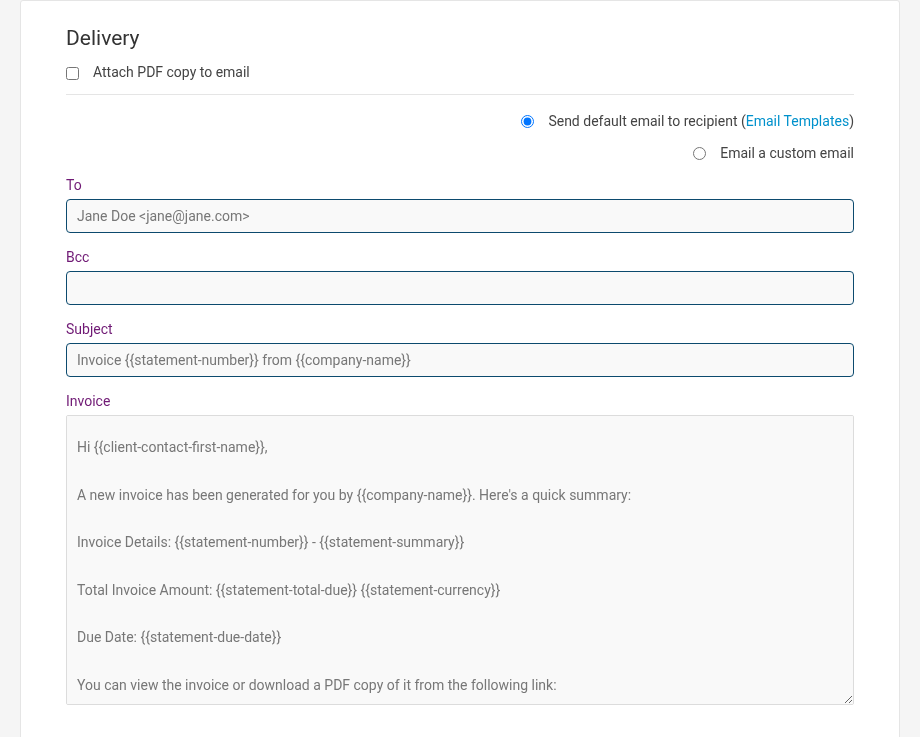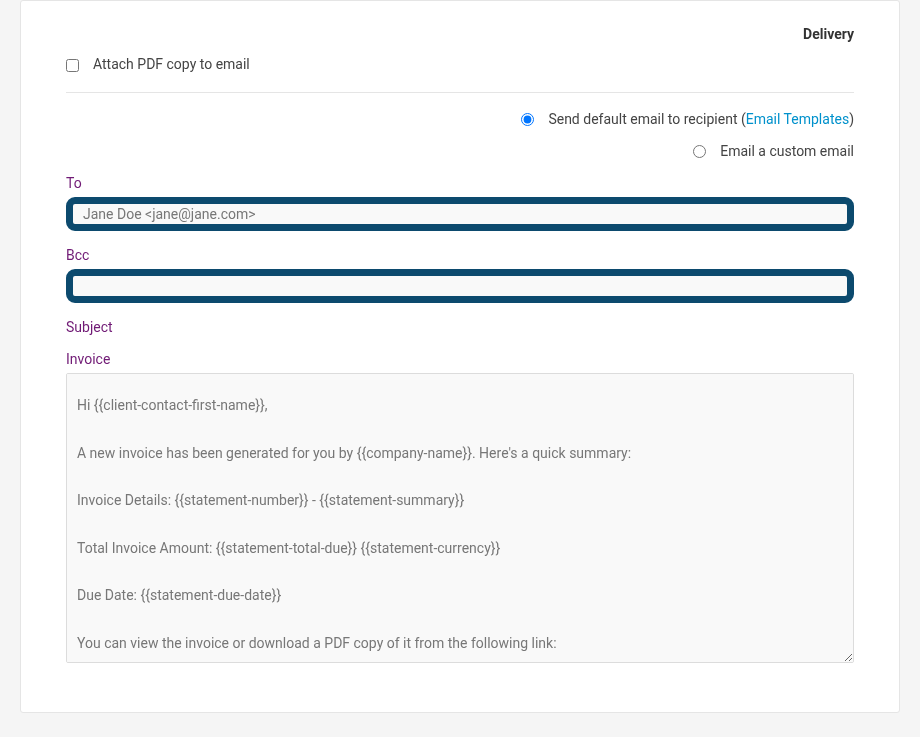--- a/index.html
+++ b/index.html
@@ -18,30 +18,29 @@
       padding: 0 20px 20px 20px;
       width: 920px;
     }
     .card {
       background: #ffffff;
       border: 1px solid #e5e5e5;
       border-radius: 3px;
       padding: 25px 45px 45px 45px;
     }
     .section-title {
-      font-size: 14px;
-      font-weight: 700;
+      font-size: 21px;
+      font-weight: 400;
       color: #333333;
       margin-bottom: 14px;
-      text-align: right;
     }
     .checkbox-row {
       display: flex;
       align-items: flex-end;
-      margin-bottom: 20px;
+      margin-bottom: 14px;
     }
     .checkbox-row input[type="checkbox"] {
       width: 13px;
       height: 13px;
       margin-right: 14px;
       cursor: pointer;
     }
     .checkbox-row label {
       font-size: 14px;
       color: #444444;
@@ -85,22 +84,22 @@
       color: #701a75;
       margin-bottom: 6px;
     }
     .text-input {
       width: 100%;
       height: 34px;
       padding: 6px 10px;
       font-size: 14px;
       color: #777777;
       background: #f9f9f9;
-      border: 7px solid #0c4a6e;
-      border-radius: 9px;
+      border: 1px solid #0c4a6e;
+      border-radius: 4px;
       font-family: inherit;
     }
     .textarea-input {
       width: 100%;
       min-height: 290px;
       padding: 20px 10px;
       font-size: 14px;
       line-height: 1.7;
       color: #777777;
       background: #f9f9f9;
@@ -142,20 +141,21 @@
       <input type="text" class="text-input" value="Jane Doe &lt;jane@jane.com&gt;" style="">
     </div>
 
     <div class="field-group">
       <label class="field-label">Bcc</label>
       <input type="text" class="text-input" value="" style="">
     </div>
 
     <div class="field-group">
       <label class="field-label">Subject</label>
+      <input type="text" class="text-input" value="Invoice {{statement-number}} from {{company-name}}" style="">
     </div>
 
     <div class="field-group" style="margin-bottom:0;">
       <label class="field-label">Invoice</label>
       <textarea class="textarea-input" style="">Hi {{client-contact-first-name}},
 
 A new invoice has been generated for you by {{company-name}}. Here's a quick summary:
 
 Invoice Details: {{statement-number}} - {{statement-summary}}
 

